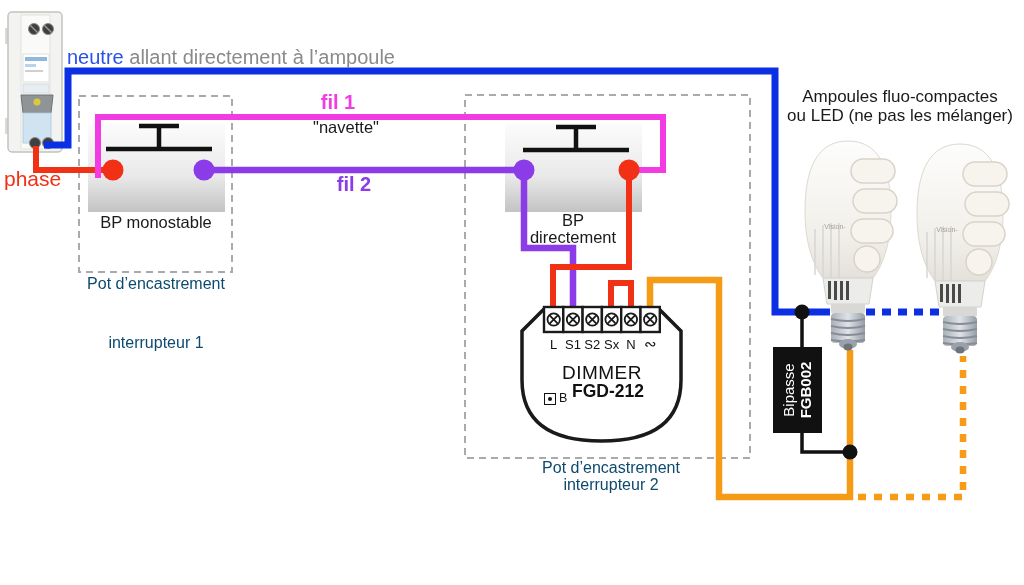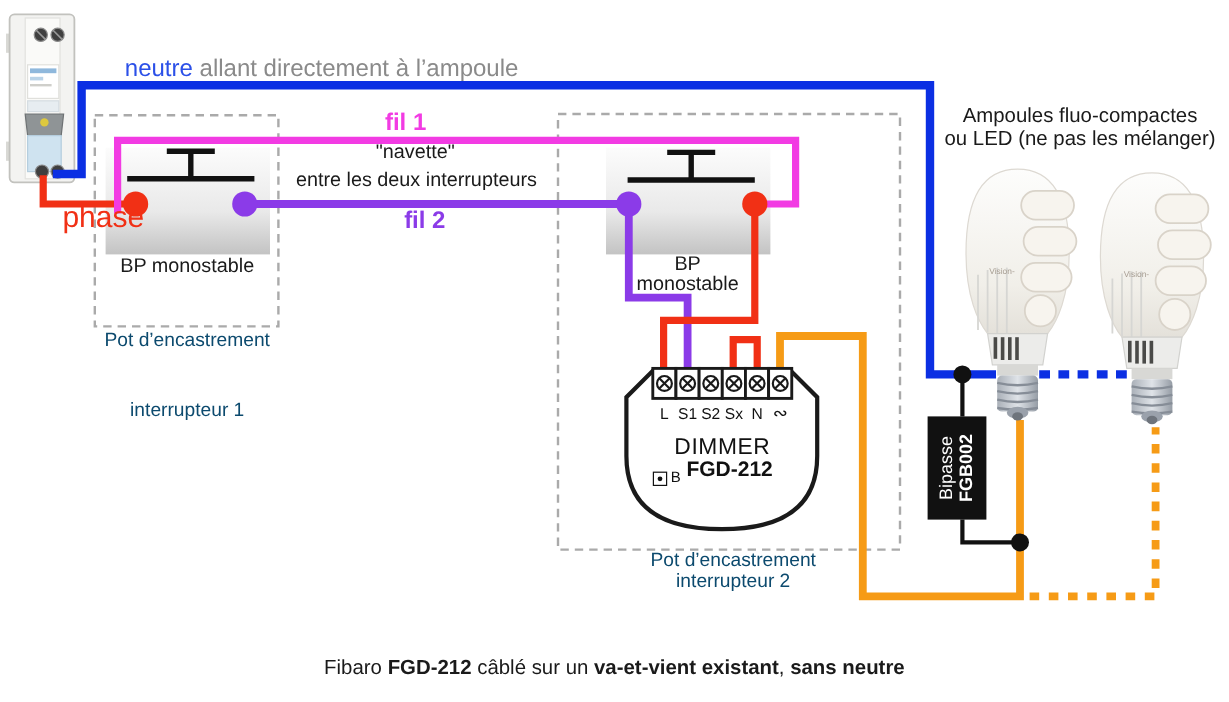--- a/index.html
+++ b/index.html
@@ -3,22 +3,22 @@
 <meta charset="utf-8">
 <style>
   html,body{margin:0;padding:0;background:#fff;}
   .stage{position:relative;width:1024px;height:585px;background:#ffffff;
          font-family:"Liberation Sans", sans-serif;overflow:hidden;color:#111;}
   .stage svg{position:absolute;left:0;top:0;}
   .lbl{position:absolute;white-space:nowrap;}
   .c{transform:translateX(-50%);}
   .bold{font-weight:bold;}
   .header-label{font-size:20px;color:#8a8a8a;}
-  .header-label .neutre{color:#2b50e8;margin-left:37px;}
-  .phase-label{font-size:25px;color:#f13015;margin-left:48px;}
+  .header-label .neutre{color:#2b50e8;}
+  .phase-label{font-size:21px;color:#f13015;}
   .fil1-label{font-size:20px;font-weight:bold;color:#f23be3;}
   .fil2-label{font-size:20px;font-weight:bold;color:#8b3be8;}
   .nav-label{font-size:16.5px;color:#1a1a1a;}
   .comp-label{font-size:16.5px;color:#1a1a1a;}
   .pot-label{font-size:16px;color:#0c4a6e;}
   .amp-label{font-size:17px;color:#1a1a1a;}
   .dimmer-name{font-size:19px;font-weight:normal;letter-spacing:.5px;}
   .dimmer-model{font-size:17.5px;font-weight:bold;}
   .term-label{font-size:13px;color:#111;}
   .b-icon{position:absolute;width:10px;height:10px;border:1.5px solid #111;background:#fff;}
@@ -199,29 +199,28 @@
     <use href="#bulbShape" transform="translate(795,137)"></use>
     <use href="#bulbShape" transform="translate(907,140)"></use>
   </svg>
 
   <div class="lbl header-label" style="left:67px;top:46px;"><span class="neutre">neutre</span><span> allant directement à l’ampoule</span></div>
 
   <div class="lbl phase-label" style="left:4px;top:167px;">phase</div>
 
   <div class="lbl c fil1-label" style="left:338px;top:91px;text-align:center;">fil 1</div>
   <div class="lbl c nav-label" style="left:346px;top:118px;">"navette"</div>
-  <div class="lbl c nav-label" style="left:347px;top:141px;">entre les deux interrupteurs</div>
   <div class="lbl c fil2-label" style="left:354px;top:173px;">fil 2</div>
 
   <div class="lbl c comp-label" style="left:156px;top:213px;">BP monostable</div>
   <div class="lbl c pot-label" style="left:156px;top:275px;">Pot d’encastrement</div>
   <div class="lbl c pot-label" style="left:156px;top:292px;margin-top:42px;">interrupteur 1</div>
 
   <div class="lbl c comp-label" style="left:573px;top:211px;">BP</div>
-  <div class="lbl c comp-label" style="left:573px;top:228px;">monostable</div>
+  <div class="lbl c comp-label" style="left:573px;top:228px;">directement</div>
   <div class="lbl c pot-label" style="left:611px;top:459px;">Pot d’encastrement</div>
   <div class="lbl c pot-label" style="left:611px;top:476px;">interrupteur 2</div>
 
   <div class="lbl c term-label" style="left:553.7px;top:337px;">L</div>
   <div class="lbl c term-label" style="left:573px;top:337px;">S1</div>
   <div class="lbl c term-label" style="left:592.3px;top:337px;">S2</div>
   <div class="lbl c term-label" style="left:611.6px;top:337px;">Sx</div>
   <div class="lbl c term-label" style="left:630.9px;top:337px;">N</div>
   <div class="lbl c term-label" style="left:650.2px;top:335px;font-size:15px;">∾</div>
   <div class="lbl c dimmer-name" style="left:602px;top:362px;">DIMMER</div>
@@ -234,15 +233,14 @@
       <div>Bipasse</div>
       <div class="bold">FGB002</div>
     </div>
   </div>
 
   <div class="lbl c amp-label" style="left:900px;top:87px;">Ampoules fluo-compactes</div>
   <div class="lbl c amp-label" style="left:900px;top:106px;">ou LED (ne pas les mélanger)</div>
   <div class="lbl c brand" style="left:835px;top:223px;">Vision-</div>
   <div class="lbl c brand" style="left:947px;top:226px;">Vision-</div>
 
-  <div class="lbl c caption" style="left:512px;top:547px;"><span>Fibaro </span><span class="bold">FGD-212</span><span> câblé sur un </span><span class="bold">va-et-vient existant</span><span>, </span><span class="bold">sans neutre</span></div>
 
 </div>
 
 </body></html>

